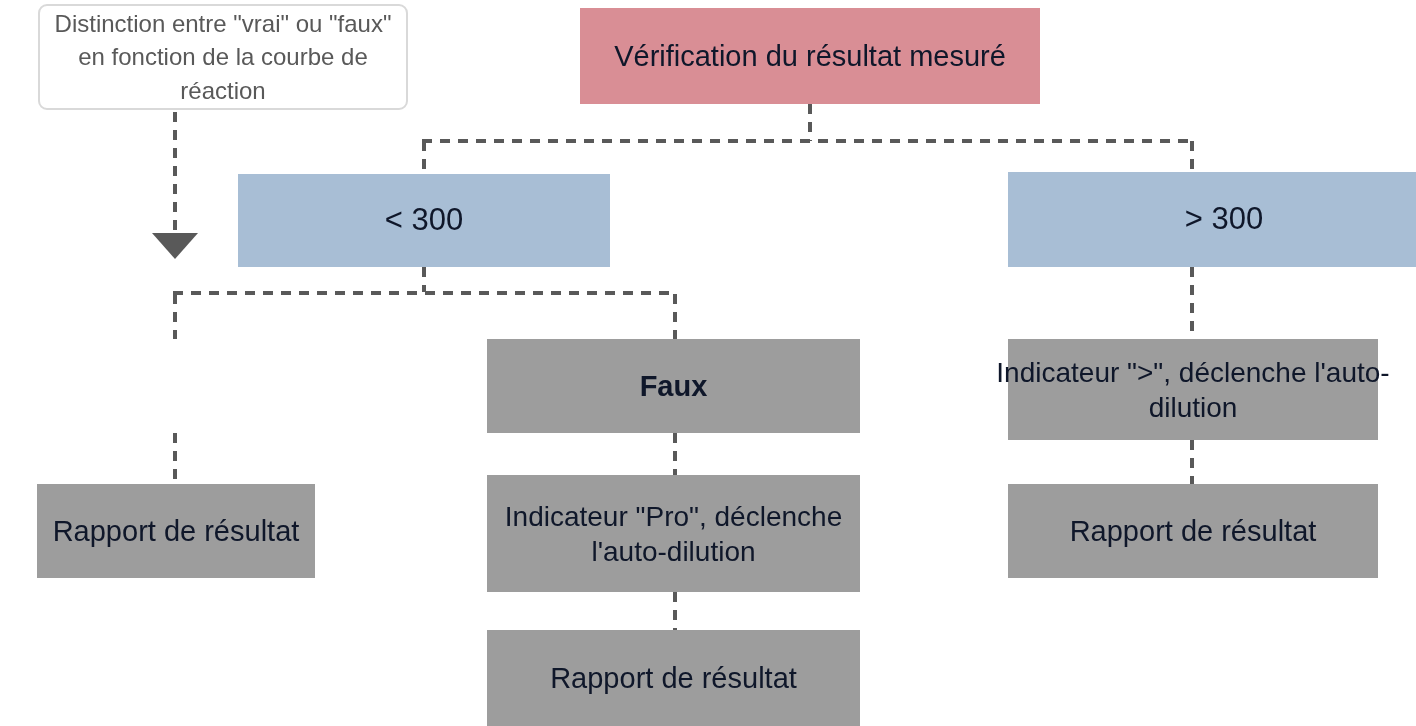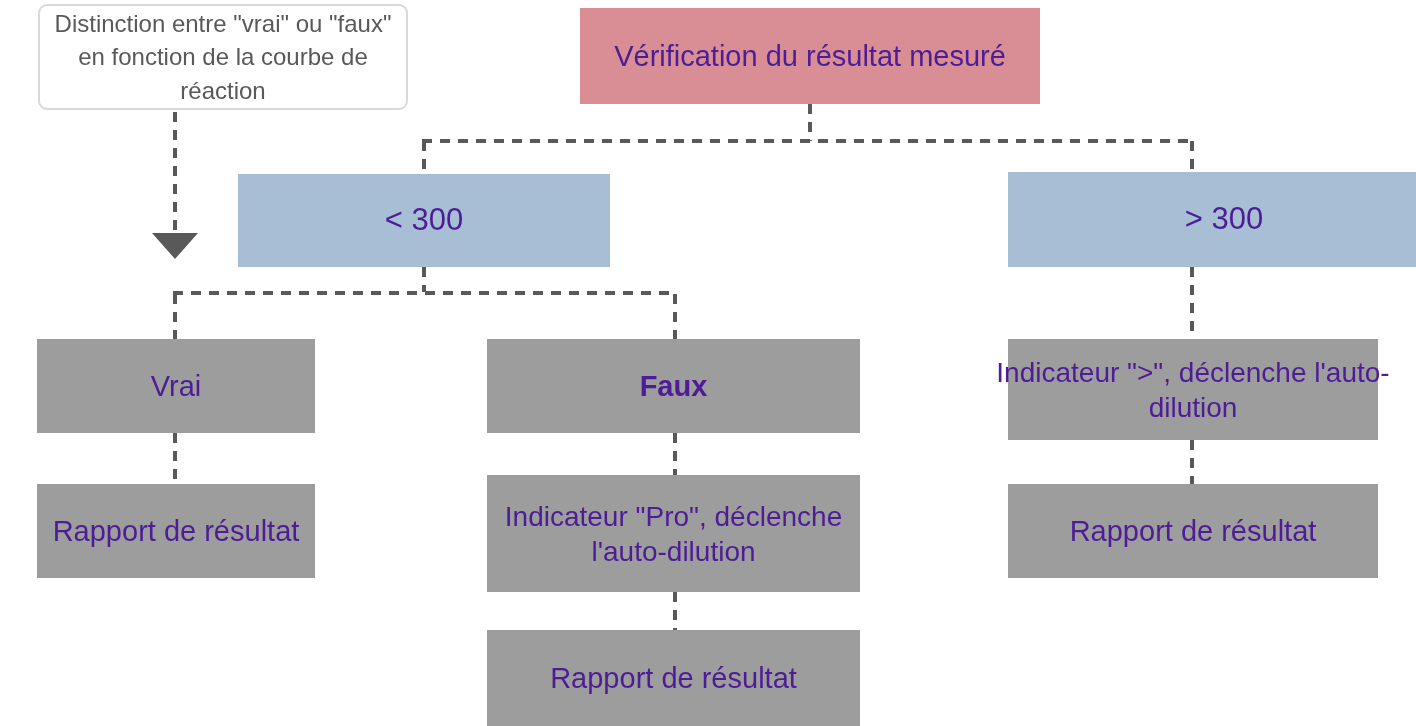--- a/index.html
+++ b/index.html
@@ -13,21 +13,21 @@
     background: #ffffff;
     overflow: hidden;
   }
 
   .box {
     position: absolute;
     display: flex;
     align-items: center;
     justify-content: center;
     text-align: center;
-    color: #4c1d95;
+    color: #0f172a;
     line-height: 1.25;
   }
 
   .note {
     background: #ffffff;
     border: 2px solid #d9d9d9;
     border-radius: 9px;
     color: #595959;
     font-size: 24px;
     line-height: 1.38;
@@ -110,23 +110,20 @@
     <span>Vérification du résultat mesuré</span>
   </div>
 
   <div class="box branch lt">
     <span>&lt; 300</span>
   </div>
   <div class="box branch gt">
     <span>&gt; 300</span>
   </div>
 
-  <div class="box node n-vrai">
-    <span>Vrai</span>
-  </div>
   <div class="box node n-faux">
     <span>Faux</span>
   </div>
   <div class="box node n-indgt">
     <div class="overflow-text">Indicateur "&gt;", déclenche l'auto-dilution</div>
   </div>
   <div class="box node n-rap-left">
     <span>Rapport de résultat</span>
   </div>
   <div class="box node n-indpro">

